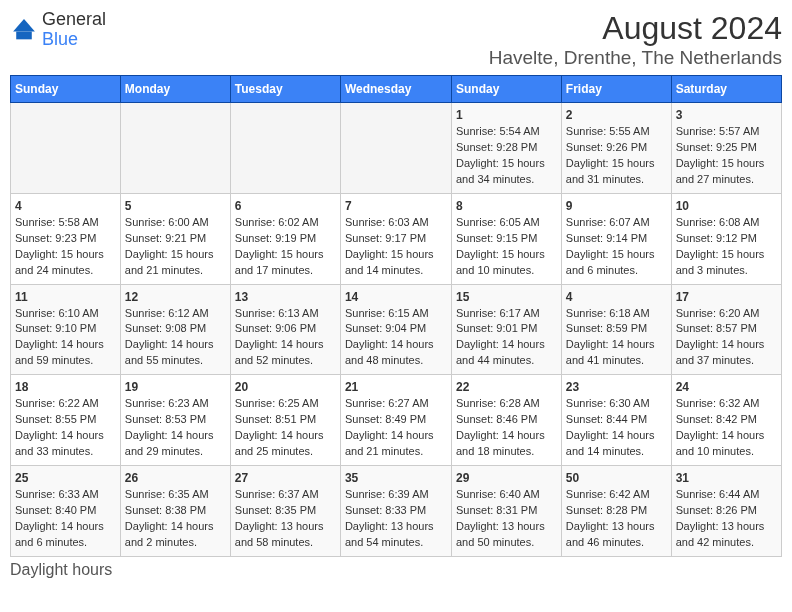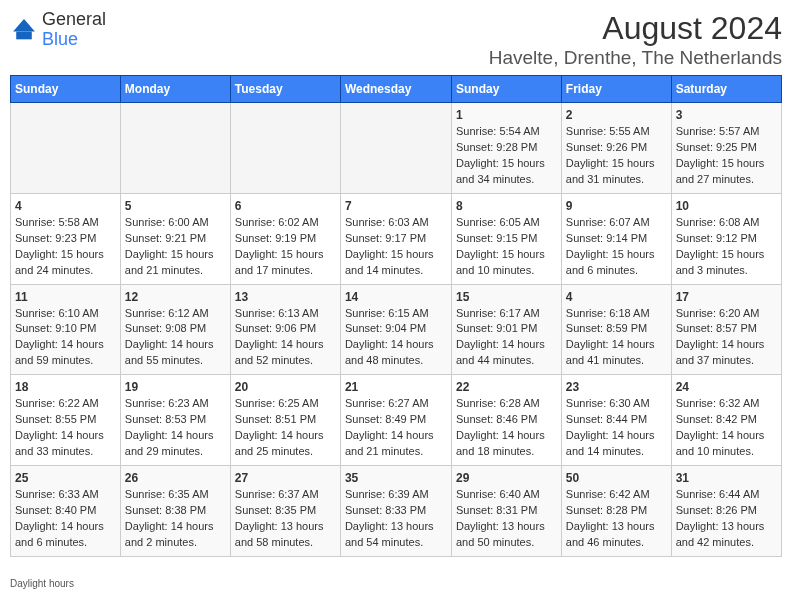--- a/index.html
+++ b/index.html
@@ -76,22 +76,22 @@
       margin-bottom: 2px;
     }
     .day-info {
       color: #333;
       line-height: 1.45;
     }
     .empty-cell {
       background: #f5f5f5 !important;
     }
     .footer-note {
-      margin-top: 21px;
-      font-size: 10px;
+      margin-top: 4px;
+      font-size: 16px;
       color: #555;
     }
   </style>
 </head>
 <body>
 
 <div class="header-area">
   <div class="logo">
     <svg class="logo-icon" viewBox="0 0 36 36">
       <polygon points="18,4 32,20 4,20" fill="#1565c0"></polygon>

